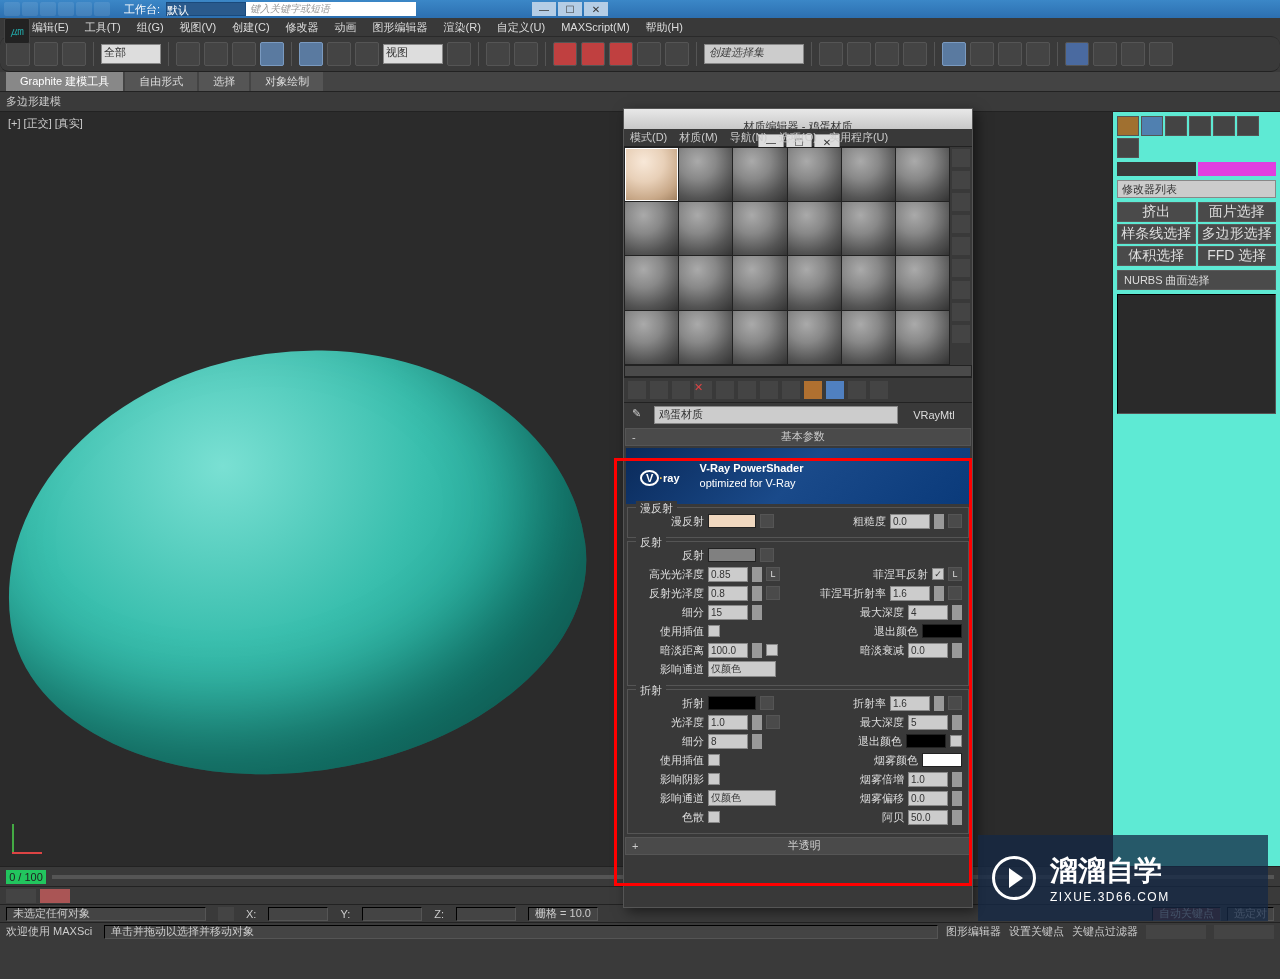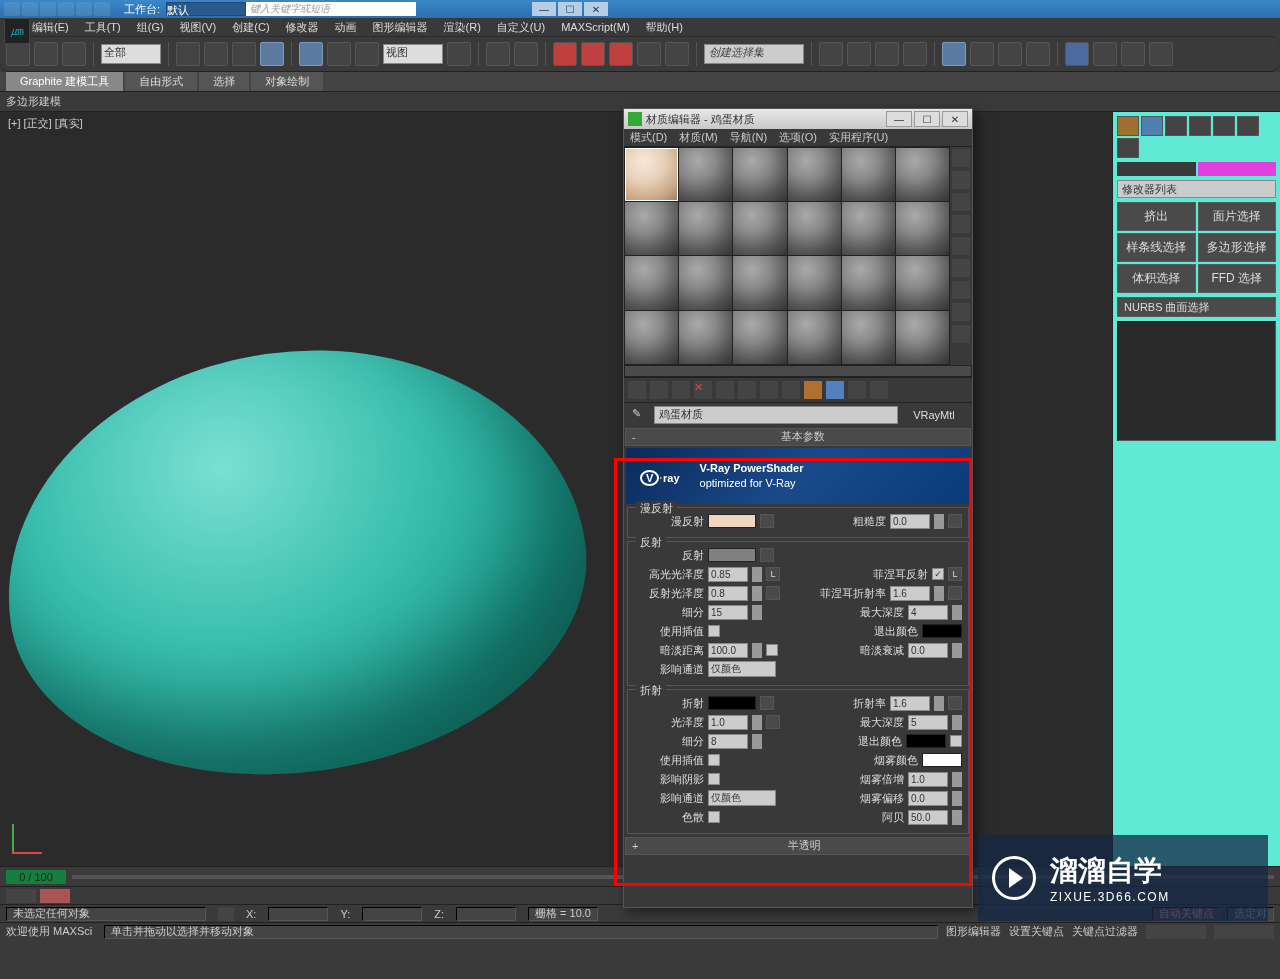--- a/index.html
+++ b/index.html
@@ -46,29 +46,29 @@
 .axis::before { content: ""; position: absolute; bottom: 0; left: 0; width: 2px; height: 30px; background: #4a4; }
 .axis::after { content: ""; position: absolute; bottom: 0; left: 0; width: 30px; height: 2px; background: #d44; }
 
 .right-panel { width: 168px; background: #5eead4; border-left: 1px solid #222; padding: 4px; }
 .right-panel .icon-row { display: flex; gap: 2px; margin-bottom: 4px; flex-wrap: wrap; }
 .right-panel .icon-row span { width: 22px; height: 20px; background: #444; border: 1px solid #555; }
 .right-panel .swatch-row { display: flex; gap: 2px; margin-bottom: 4px; }
 .right-panel .swatch-row span { flex: 1; height: 14px; }
 .right-panel .drop { width: 100%; height: 18px; background: #ccc; color: #333; border: 1px solid #888; display: flex; align-items: center; padding: 0 4px; margin-bottom: 4px; }
 .right-panel .btn-grid { display: grid; grid-template-columns: 1fr 1fr; gap: 2px; margin-bottom: 4px; }
-.right-panel .btn-grid .btn { height: 29px; background: #4a4a4a; border: 1px solid #5a5a5a; display: flex; align-items: center; justify-content: center; font-size: 12px; color: #ddd; }
+.right-panel .btn-grid .btn { height: 20px; background: #4a4a4a; border: 1px solid #5a5a5a; display: flex; align-items: center; justify-content: center; font-size: 14px; color: #ddd; }
 .right-panel .long-btn { height: 20px; background: #4a4a4a; border: 1px solid #5a5a5a; display: flex; align-items: center; padding: 0 6px; font-size: 11px; color: #ddd; margin-bottom: 4px; }
 .right-panel .stack { height: 120px; background: #2a2a2a; border: 1px inset #555; margin-bottom: 6px; }
 .right-panel .tool-row { display: flex; gap: 10px; margin: 8px 2px; }
 .right-panel .tool-row span { width: 22px; height: 20px; }
 
 
 .mat-editor { position: absolute; left: 623px; top: 108px; width: 350px; height: 800px; background: #393939; border: 1px solid #555; box-shadow: 4px 4px 12px rgba(0,0,0,.5); z-index: 10; }
-.mat-editor .me-title { height: 20px; background: linear-gradient(#e8e8e8,#c8c8c8); display: flex; align-items: center; padding: 10px 4px; color: #333; }
+.mat-editor .me-title { height: 20px; background: linear-gradient(#e8e8e8,#c8c8c8); display: flex; align-items: center; padding: 10px 4px; color: #333; flex-direction: column; }
 .mat-editor .me-title .t { flex: 1; }
 .mat-editor .me-title .wc { display: flex; }
 .mat-editor .me-title .wc span { width: 26px; height: 16px; background: #ddd; border: 1px solid #999; margin-left: 2px; display: flex; align-items: center; justify-content: center; font-size: 10px; }
 .mat-editor .me-menu { height: 18px; background: #393939; display: flex; align-items: center; padding: 0 6px; gap: 12px; font-size: 11px; border-bottom: 1px solid #222; }
 .mat-slots { display: flex; }
 .slot-grid { flex: 1; display: grid; grid-template-columns: repeat(6, 1fr); gap: 1px; background: #222; padding: 1px; }
 .slot { aspect-ratio: 1; background: radial-gradient(circle at 35% 25%, #aaa 0%, #888 35%, #555 70%, #333 100%); }
 .slot.egg-mat { background: radial-gradient(circle at 35% 25%, #f8e8d8 0%, #e8d0b8 40%, #c8a888 75%, #a08060 100%); border: 1px solid #fff; }
 .slot-side { width: 22px; display: flex; flex-direction: column; gap: 4px; padding: 2px; background: #393939; }
 .slot-side span { width: 18px; height: 18px; background: #444; }
@@ -99,21 +99,21 @@
 .spinner { width: 40px; height: 15px; background: #ccc; color: #333; border: 1px solid #888; font-size: 10px; padding: 0 2px; display: flex; align-items: center; }
 .spin-btns { width: 10px; height: 15px; background: #999; }
 .map-btn { width: 14px; height: 14px; background: #4a4a4a; border: 1px solid #555; }
 .checkbox { width: 12px; height: 12px; background: #ccc; border: 1px solid #888; }
 .checkbox.checked::after { content: "✓"; font-size: 9px; color: #333; display: block; line-height: 10px; text-align: center; }
 .combo { width: 68px; height: 16px; background: #ccc; color: #333; border: 1px solid #888; font-size: 10px; padding: 0 2px; display: flex; align-items: center; }
 .l-btn { width: 14px; height: 14px; background: #4a4a4a; border: 1px solid #555; display: flex; align-items: center; justify-content: center; font-size: 9px; color: #ddd; }
 
 
 .timeline { height: 20px; background: #3a3a3a; border-top: 1px solid #222; display: flex; align-items: center; padding: 0 6px; font-size: 10px; }
-.timeline .slider { width: 60px; height: 14px; background: #15803d; color: #222; display: flex; align-items: center; justify-content: center; margin-right: 6px; }
+.timeline .slider { width: 40px; height: 14px; background: #22c55e; color: #222; display: flex; align-items: center; justify-content: center; margin-right: 6px; }
 .timeline .track { flex: 1; height: 4px; background: #555; }
 .trackbar { height: 18px; background: #3a3a3a; border-top: 1px solid #222; display: flex; align-items: center; padding: 0 6px; }
 .trackbar .tb-item { width: 30px; height: 14px; background: #444; margin-right: 4px; }
 .statusbar { height: 18px; background: #3a3a3a; display: flex; align-items: center; padding: 0 6px; gap: 12px; font-size: 11px; border-top: 1px solid #222; }
 .statusbar .field { background: #444; border: 1px inset #555; padding: 0 6px; height: 14px; display: flex; align-items: center; }
 .statusbar .right-ctrls { margin-left: auto; display: flex; gap: 6px; }
 .statusbar2 { height: 18px; background: #3a3a3a; display: flex; align-items: center; padding: 0 6px; gap: 8px; font-size: 11px; border-top: 1px solid #222; }
 .statusbar2 .prompt { flex: 1; background: #444; border: 1px inset #555; padding: 0 6px; height: 14px; display: flex; align-items: center; }
 
 

